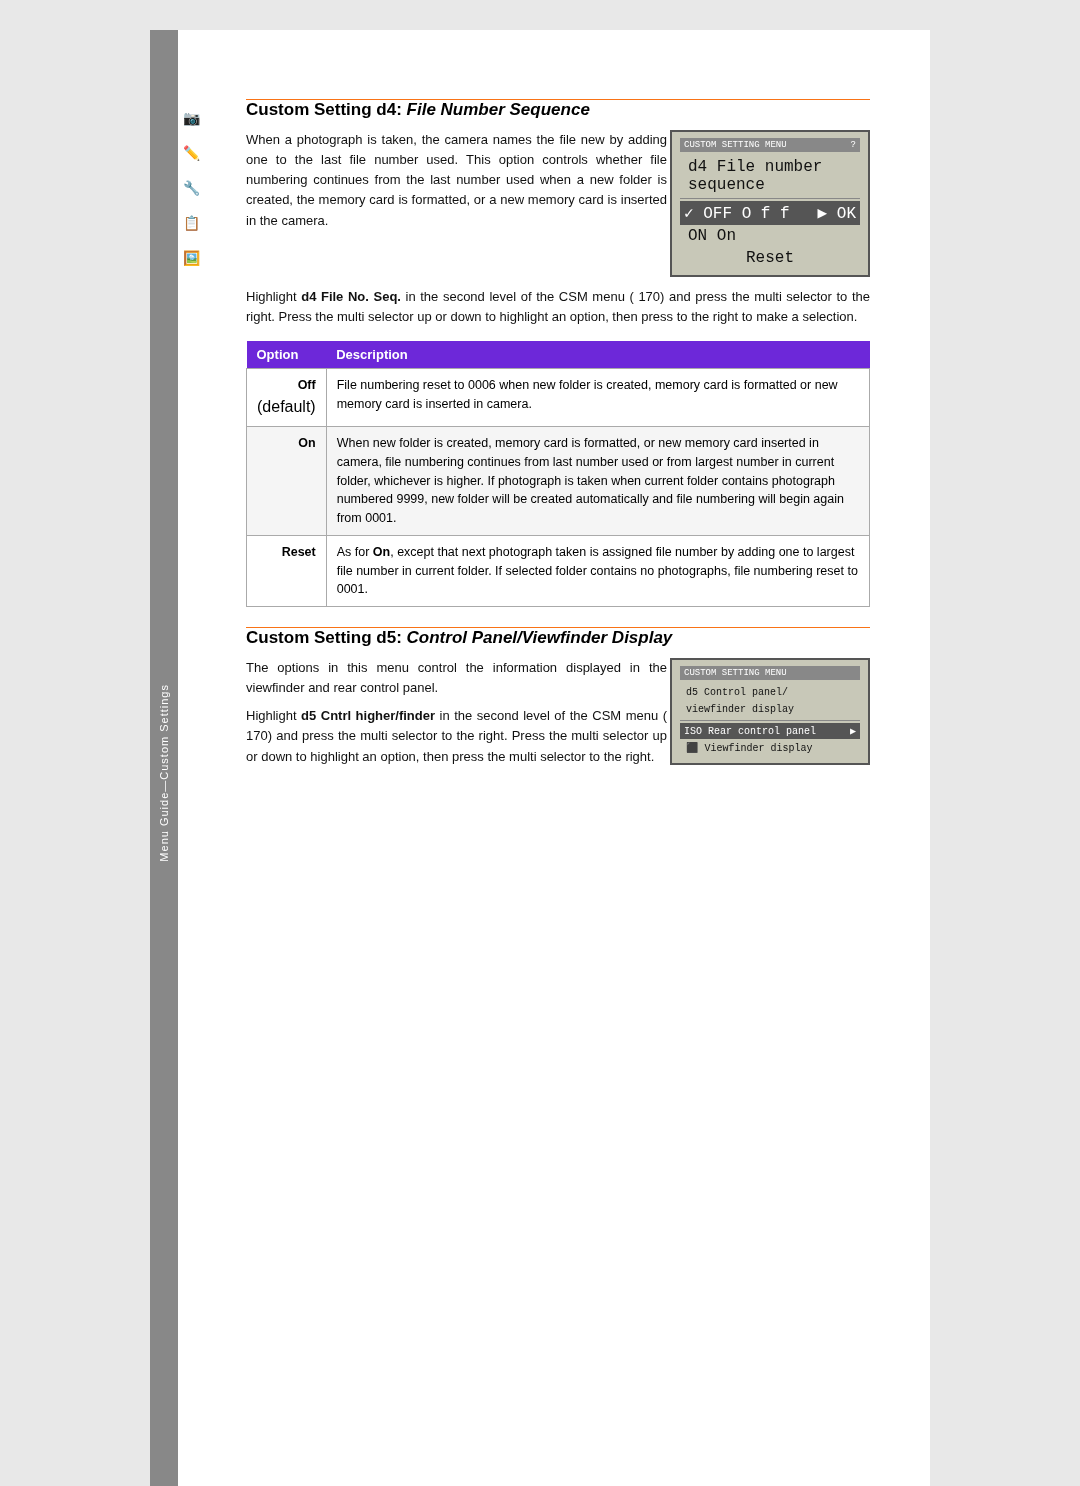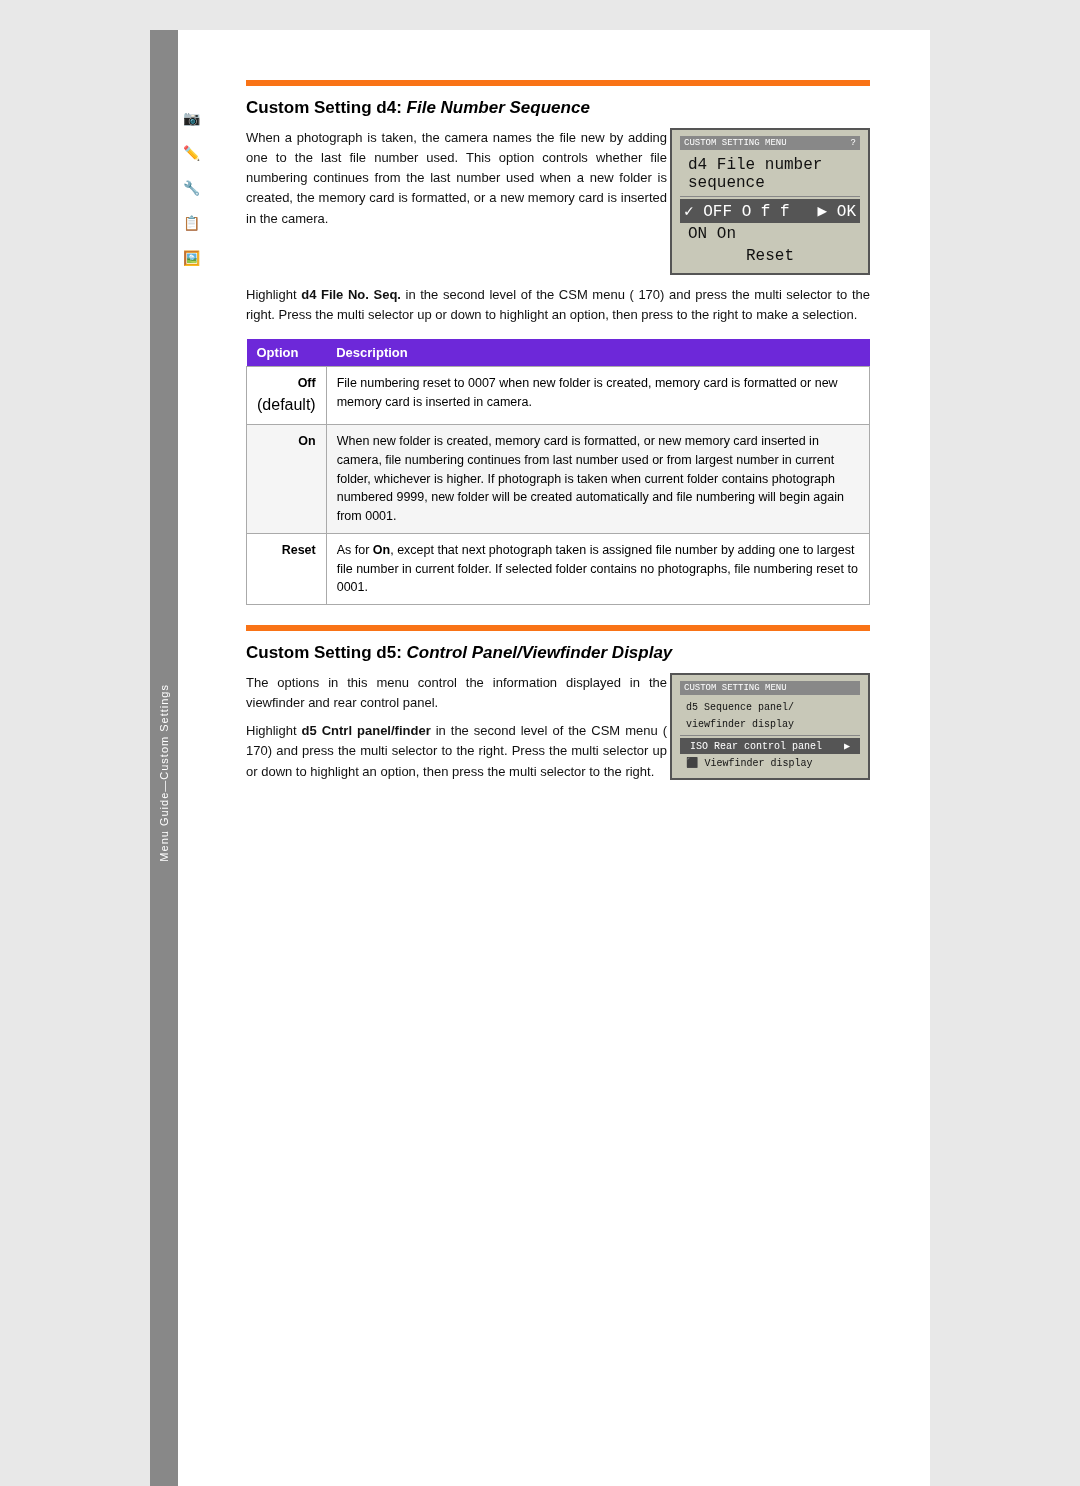--- a/index.html
+++ b/index.html
@@ -58,22 +58,23 @@
     .content {
       margin-left: 36px;
     }
 
     
     .section-heading {
       font-size: 17px;
       font-weight: bold;
       font-family: Arial, sans-serif;
       margin-bottom: 10px;
-      border-top: 6px solid #f97316;
-      padding-top: 12px;
+      border-top: 1px solid #f97316;
+      padding-top: 0;
+      margin-top: 19px;
     }
     .section-heading em {
       font-style: italic;
     }
 
     
     .body-text {
       font-size: 13px;
       line-height: 1.55;
       text-align: justify;
@@ -203,21 +204,21 @@
       display: flex;
       justify-content: space-between;
       align-items: center;
       background: #888;
       color: #fff;
       padding: 2px 4px;
       font-size: 9px;
       margin-bottom: 4px;
     }
     .lcd-screen-d5 .lcd-row {
-      padding: 2px 10px;
+      padding: 2px 4px;
       font-size: 10px;
     }
     .lcd-screen-d5 .lcd-row.highlighted {
       background: #555;
       color: #fff;
       display: flex;
       justify-content: space-between;
       align-items: center;
     }
     .lcd-screen-d5 .lcd-row.normal {
@@ -279,21 +280,21 @@
           <tr>
             <th>Option</th>
             <th>Description</th>
           </tr>
         </thead>
         <tbody>
           <tr>
             <td class="option-cell">
               <strong>Off</strong><br><span class="sub">(default)</span>
             </td>
-            <td>File numbering reset to 0007 when new folder is created, memory card is formatted or new memory card is inserted in camera.</td>
+            <td>File numbering reset to 0006 when new folder is created, memory card is formatted or new memory card is inserted in camera.</td>
           </tr>
           <tr>
             <td class="option-cell"><strong>On</strong></td>
             <td>When new folder is created, memory card is formatted, or new memory card inserted in camera, file numbering continues from last number used or from largest number in current folder, whichever is higher.  If photograph is taken when current folder contains photograph numbered 9999, new folder will be created automatically and file numbering will begin again from 0001.</td>
           </tr>
           <tr>
             <td class="option-cell"><strong>Reset</strong></td>
             <td>As for <strong>On</strong>, except that next photograph taken is assigned file number by adding one to largest file number in current folder.  If selected folder contains no photographs, file numbering reset to 0001.</td>
           </tr>
         </tbody>
@@ -302,29 +303,29 @@
 
     <div class="second-section">
       <div class="section-heading">
         <span>Custom Setting d5: </span><em>Control Panel/Viewfinder Display</em>
       </div>
 
       <div class="two-col">
         <div class="text-col">
           <p class="body-text">The options in this menu control the information displayed in the viewfinder and rear control panel.</p>
           <p class="body-text" style="margin-top:8px;">
-            <span>Highlight </span><strong>d5 Cntrl panel/finder</strong><span> in the second level of the CSM menu (  170) and press the multi selector to the right.  Press the multi selector up or down to highlight an option, then press the multi selector to the right.</span>
+            <span>Highlight </span><strong>d5 Cntrl higher/finder</strong><span> in the second level of the CSM menu (  170) and press the multi selector to the right.  Press the multi selector up or down to highlight an option, then press the multi selector to the right.</span>
           </p>
         </div>
         <div class="img-col">
           <div class="lcd-screen-d5">
             <div class="lcd-title-bar">
               <span>CUSTOM SETTING MENU</span>
             </div>
-            <div class="lcd-row normal">d5  Sequence panel/</div>
+            <div class="lcd-row normal">d5  Control panel/</div>
             <div class="lcd-row normal">      viewfinder display</div>
             <div style="border-top:1px solid #888;margin:2px 0;"></div>
             <div class="lcd-row highlighted">
               <span>ISO  Rear control panel</span>
               <span>▶</span>
             </div>
             <div class="lcd-row normal">⬛  Viewfinder display</div>
           </div>
         </div>
       </div>

